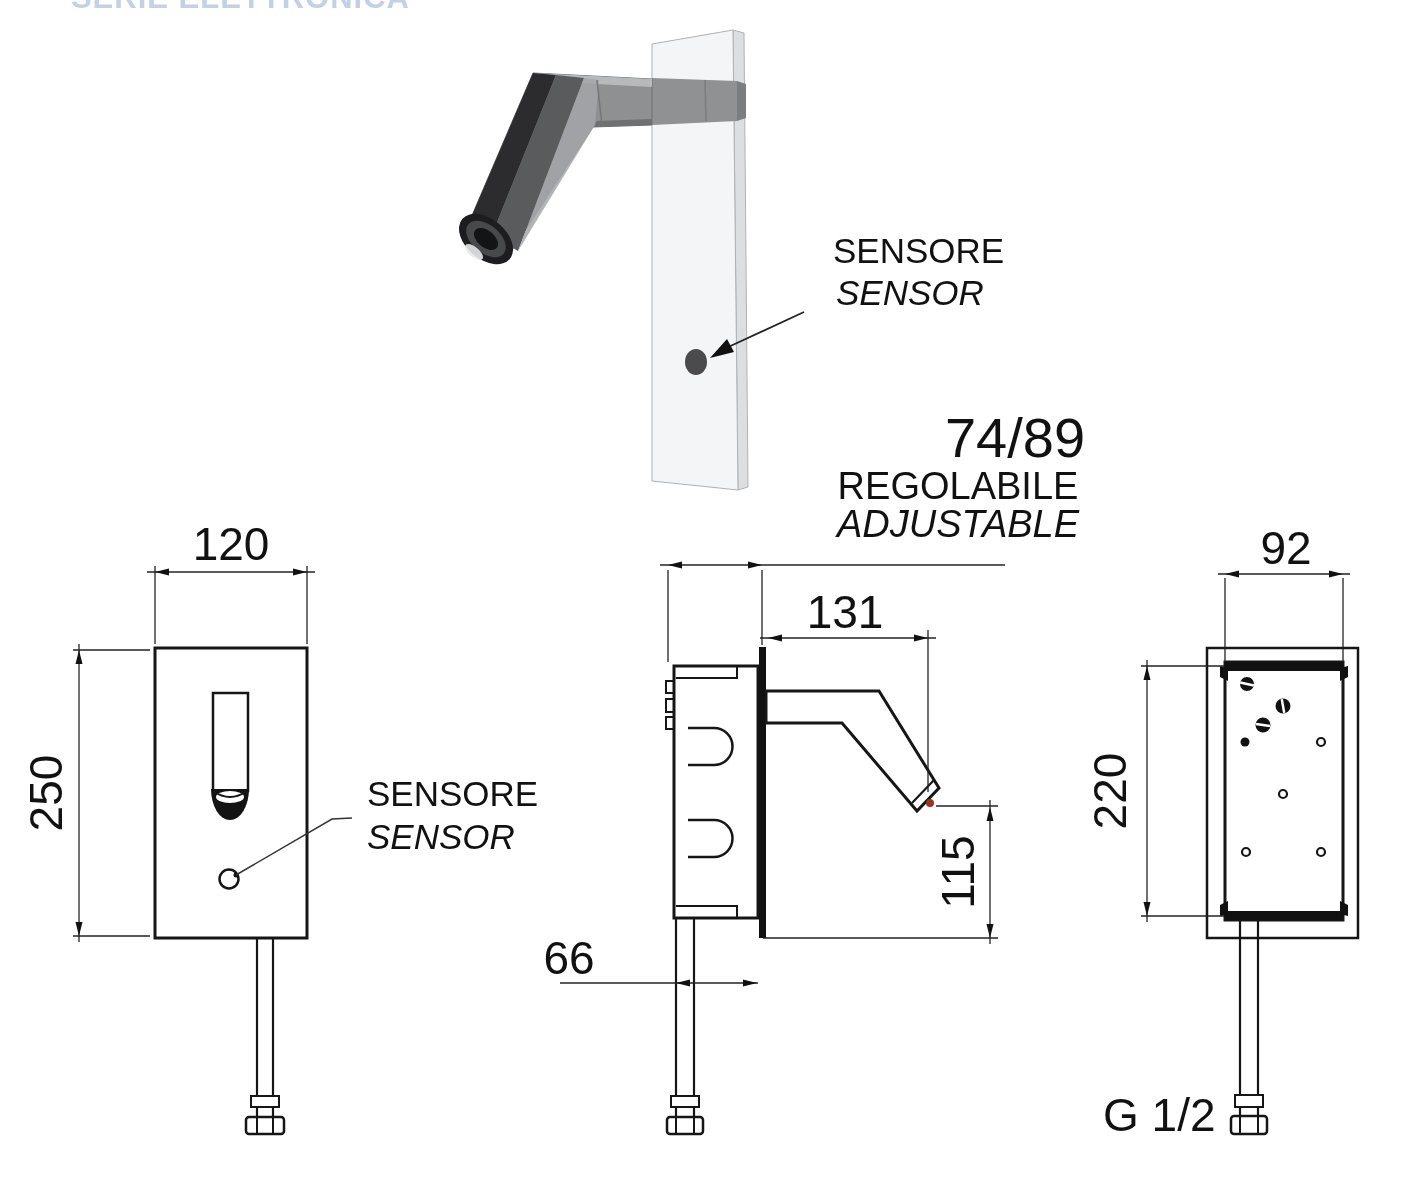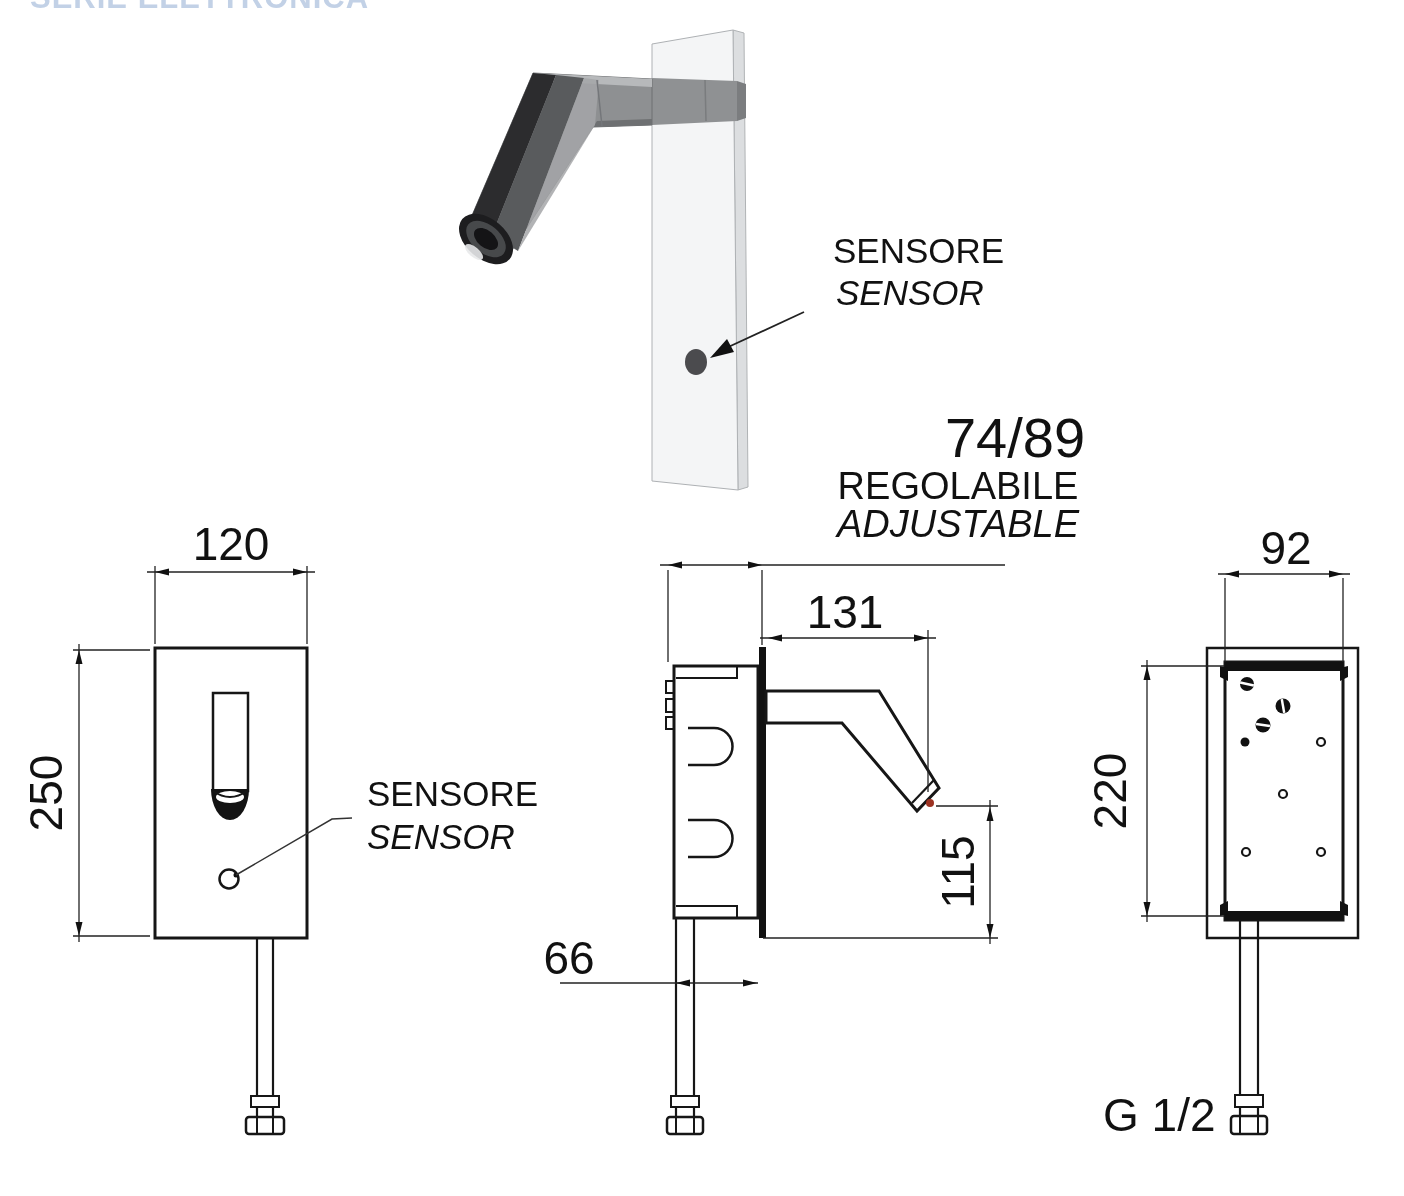--- a/index.html
+++ b/index.html
@@ -1,17 +1,17 @@
 <!DOCTYPE html>
 <html><head>
 <meta charset="utf-8">
 <style>
   html,body{margin:0;padding:0;background:#fff;}
   .stage{position:relative;width:1404px;height:1196px;background:#ffffff;overflow:hidden;
-         font-family:"Liberation Sans",sans-serif;}
+         font-family:"Liberation Sans",sans-serif;text-align:right;}
   .watermark{position:absolute;left:30px;top:0;width:380px;height:13px;overflow:hidden;}
   .watermark span{display:block;margin-top:-20px;font-size:31px;font-weight:700;
          letter-spacing:1px;color:#a3b9d9;opacity:.65;filter:blur(.5px);white-space:nowrap;}
   svg text{fill:#111;}
   .dim{font-size:46px;}
   .big{font-size:56px;}
   .lbl{font-size:35px;}
   .reg{font-size:38px;}
   .it{font-style:italic;}
 </style>

